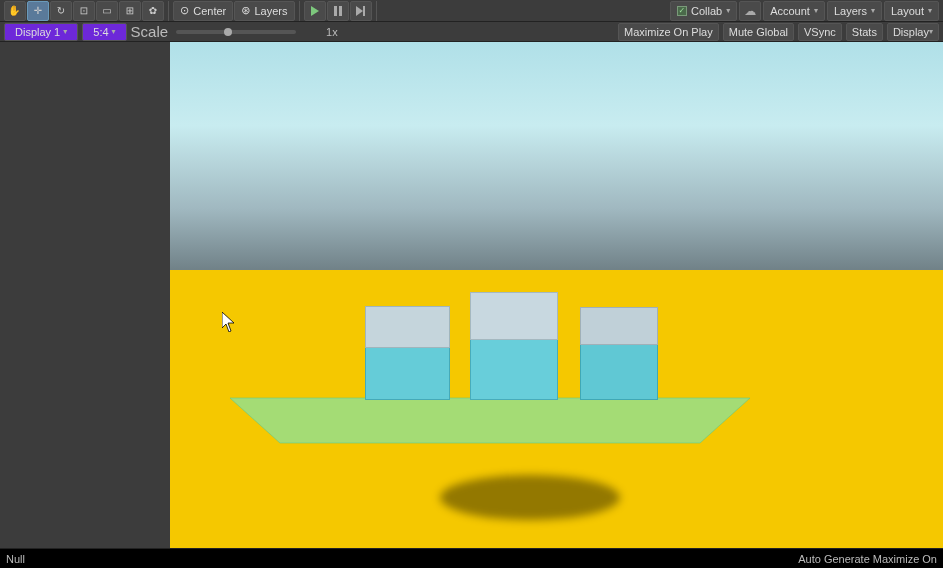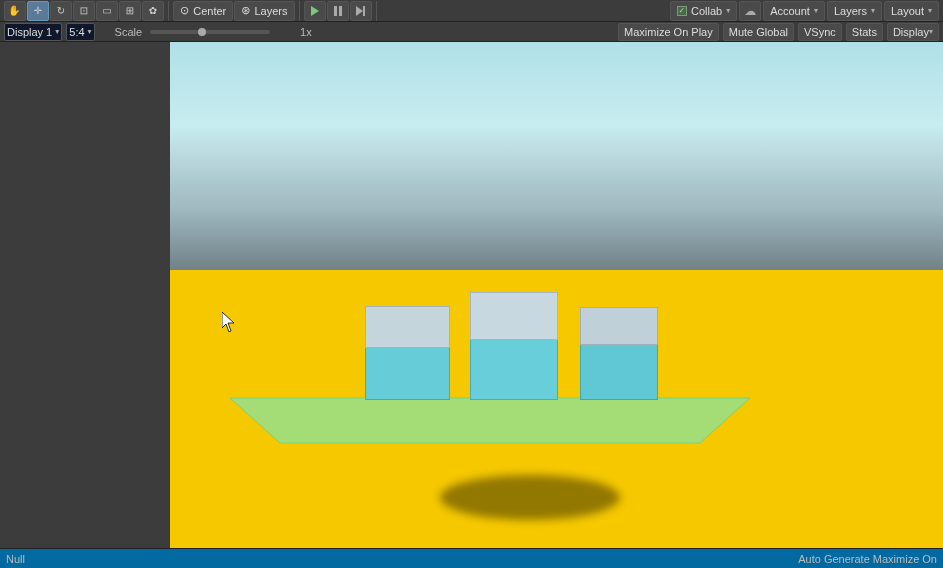--- a/index.html
+++ b/index.html
@@ -140,33 +140,33 @@
       background: #3c3c3c;
       border-bottom: 1px solid #222;
       display: flex;
       align-items: center;
       padding: 0 4px;
       gap: 4px;
     }
 
     .ctrl-dropdown {
       height: 18px;
-      background: #0f172a;
-      border: 1px solid #555;
-      border-radius: 2px;
-      display: flex;
-      align-items: center;
-      padding: 0 2px;
+      background: #6d28d9;
+      border: 1px solid #555;
+      border-radius: 2px;
+      display: flex;
+      align-items: center;
+      padding: 0 10px;
       cursor: pointer;
       gap: 3px;
       font-size: 11px;
       color: #ddd;
     }
 
-    .scale-label { font-size: 11px; color: #bbb; margin-left: 16px; }
+    .scale-label { font-size: 15px; color: #bbb; margin-left: 0; }
 
     .scale-slider {
       width: 120px;
       height: 4px;
       background: #555;
       border-radius: 2px;
       position: relative;
       margin: 0 4px;
     }
     .scale-slider-thumb {
@@ -260,21 +260,21 @@
       top: 270px;
       left: 50px;
       width: 16px;
       height: 20px;
       pointer-events: none;
     }
 
     
     #status-bar {
       height: 20px;
-      background: #0369a1;
+      background: #000000;
       border-top: 1px solid #222;
       display: flex;
       align-items: center;
       padding: 0 6px;
       justify-content: space-between;
     }
 
     .status-text {
       font-size: 11px;
       color: #bbb;

